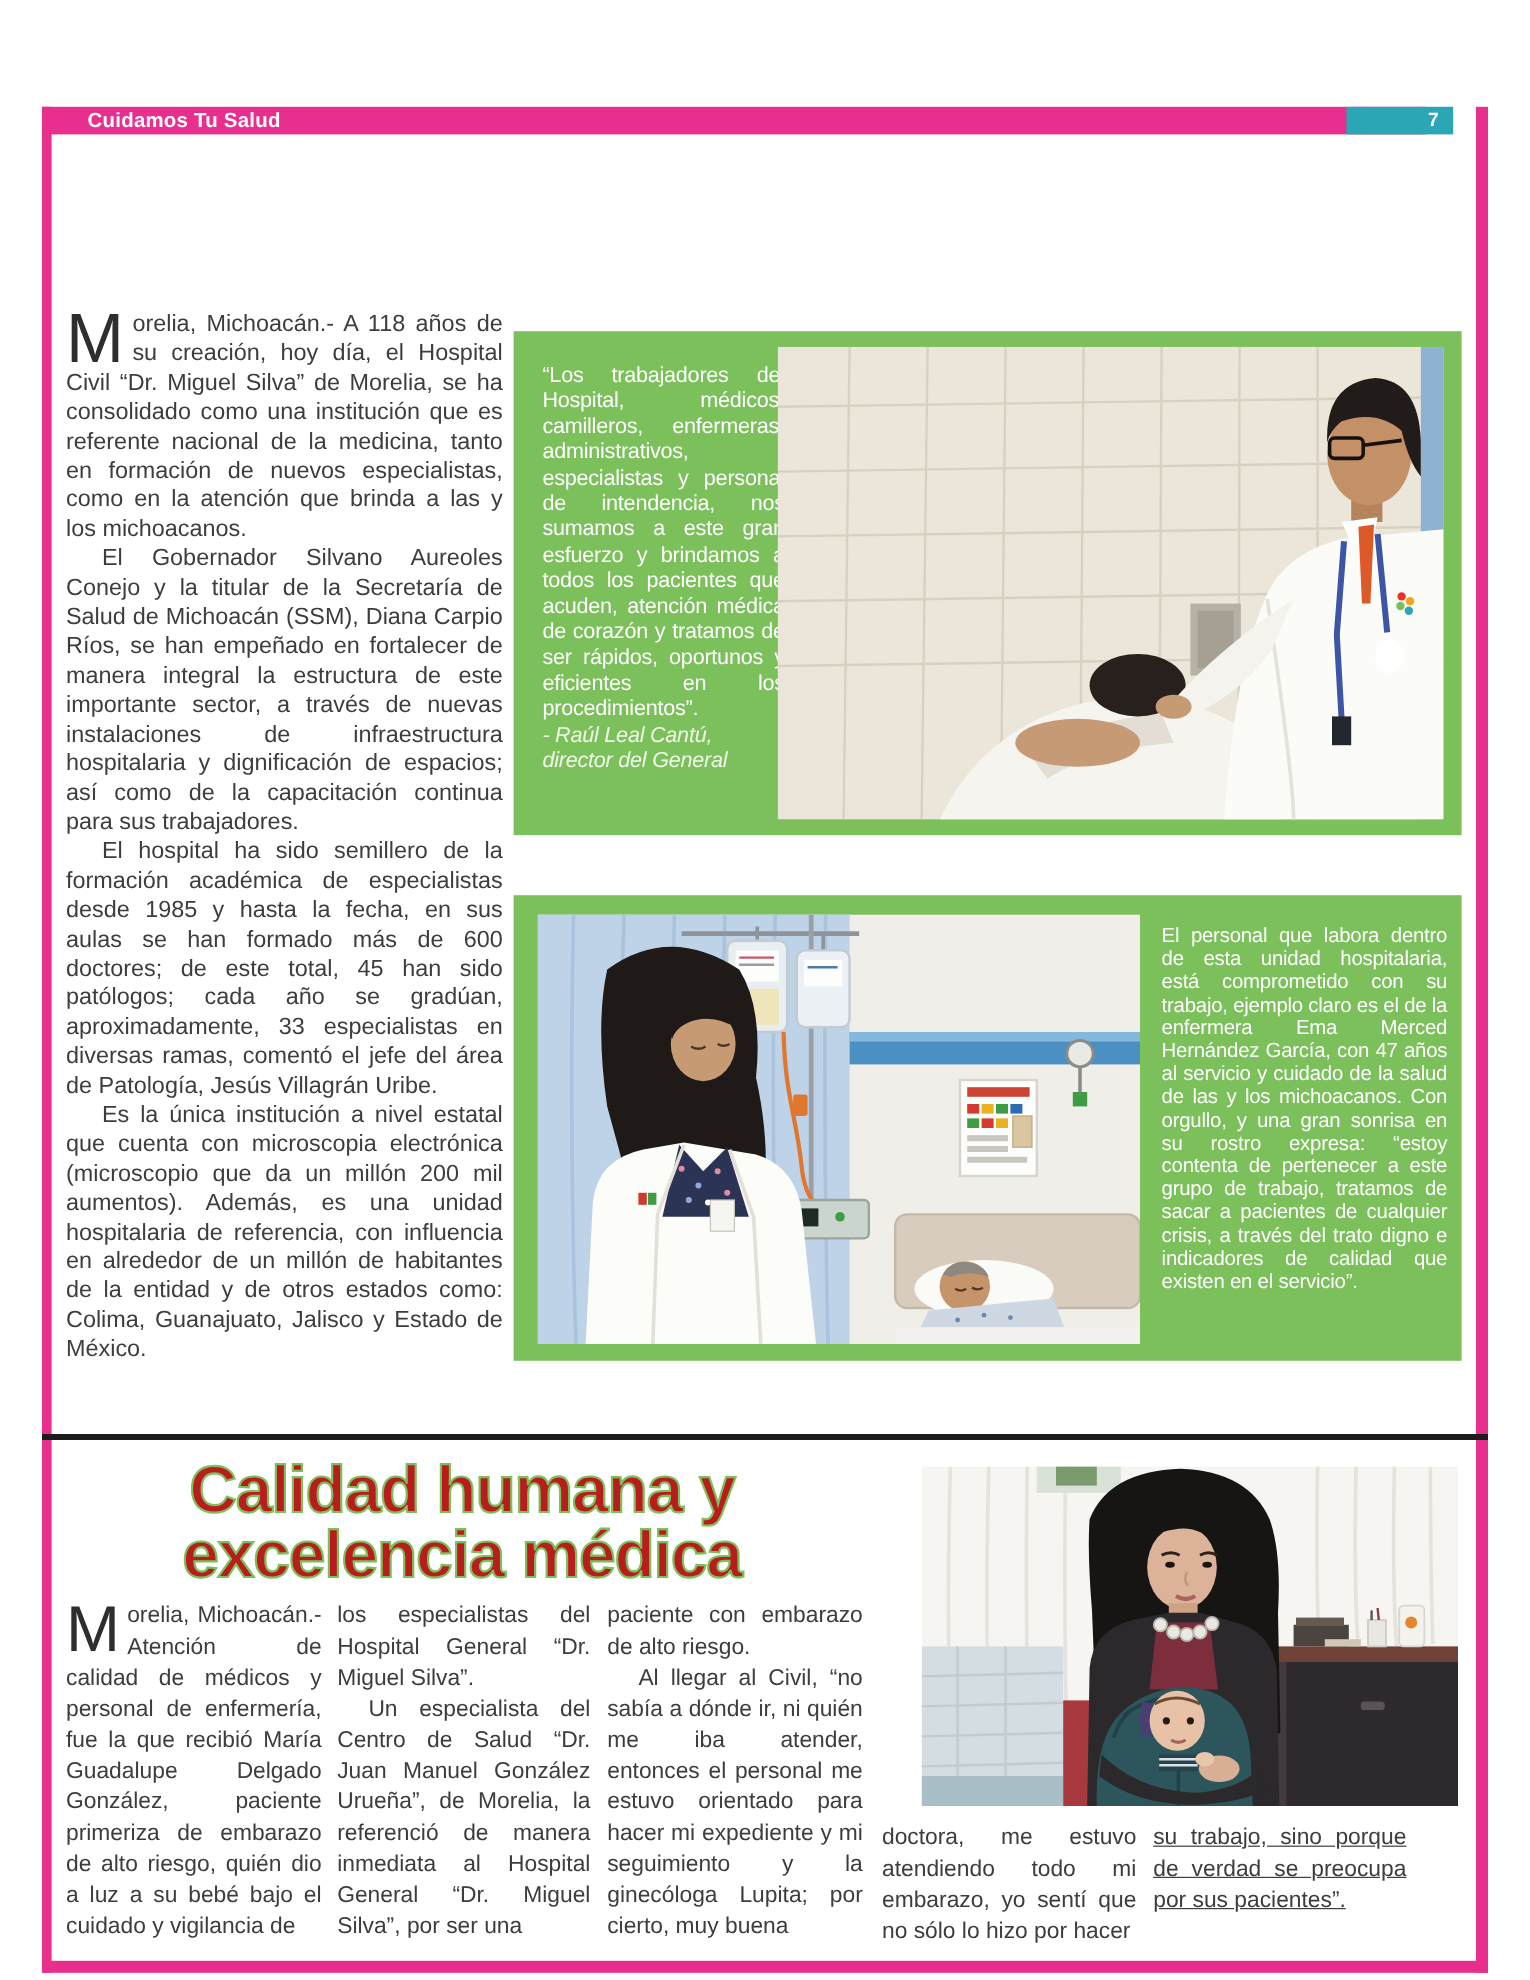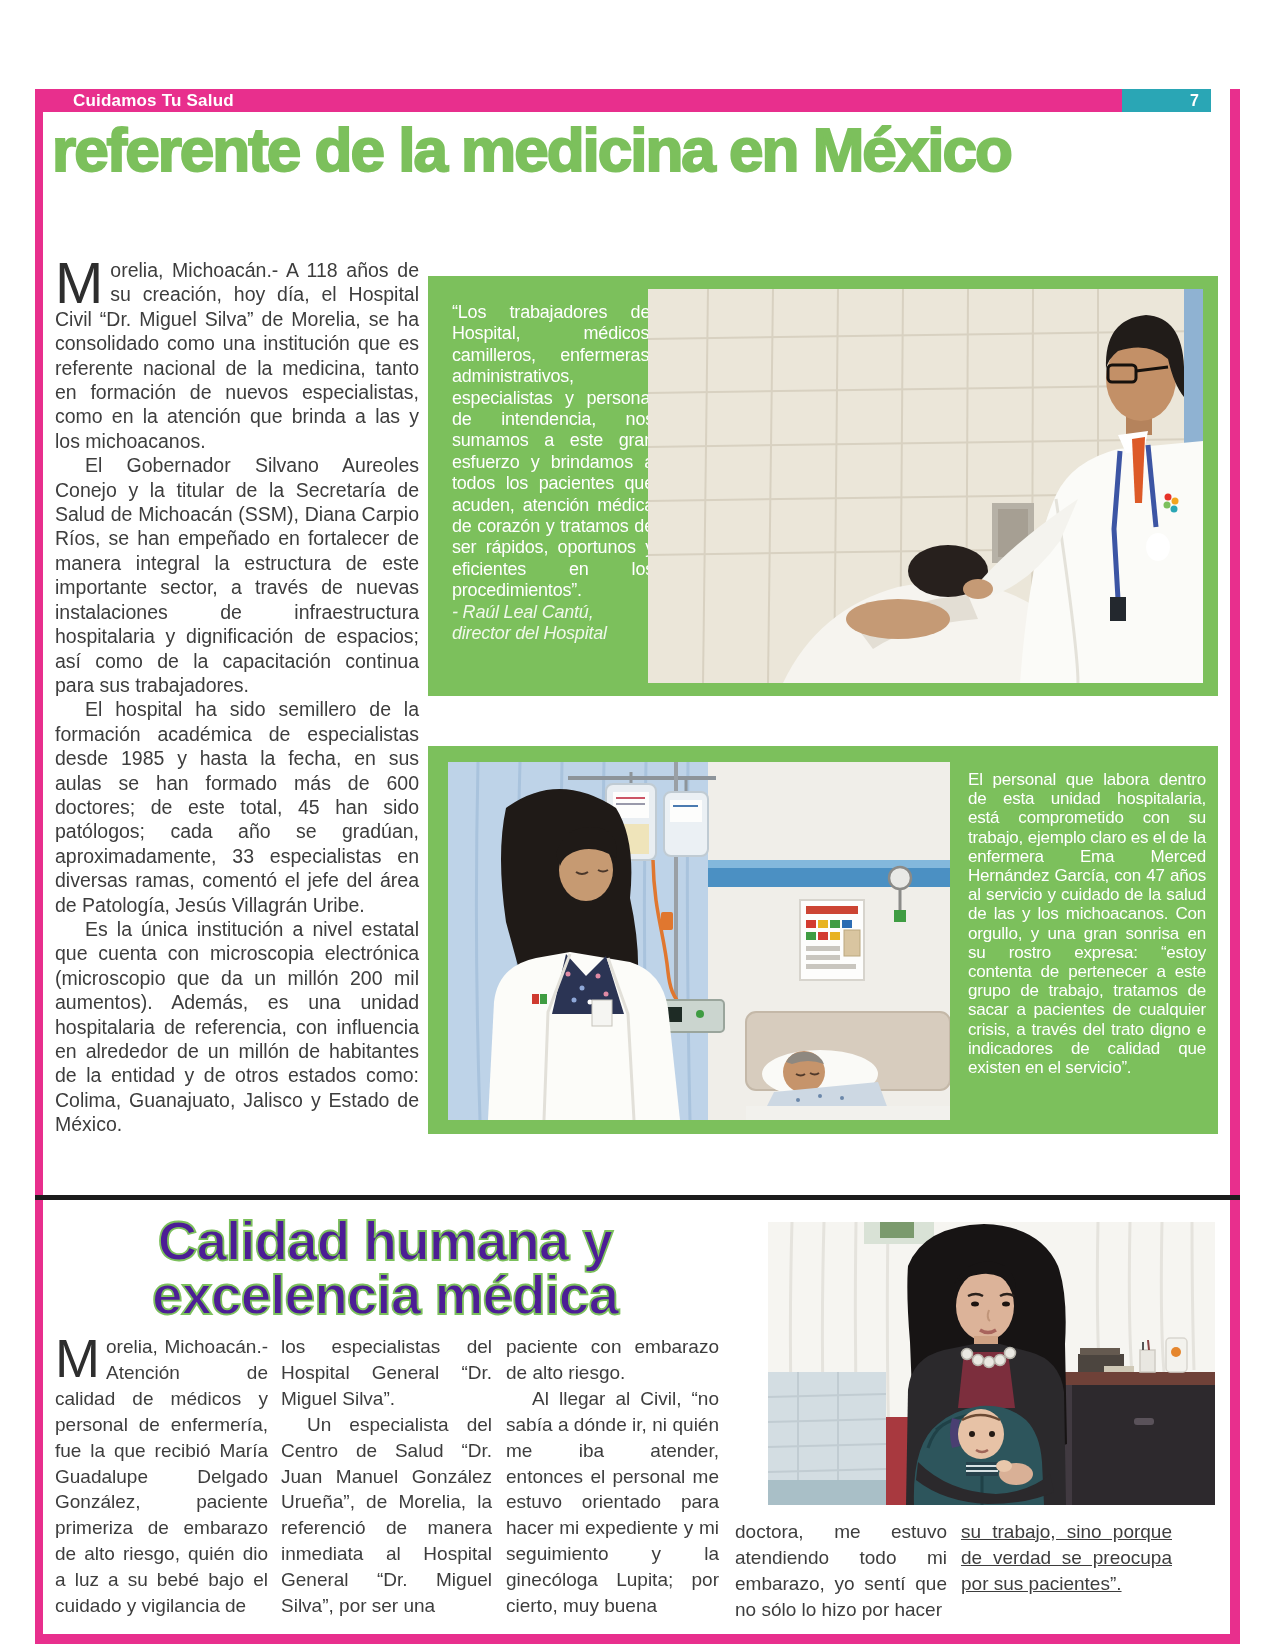--- a/index.html
+++ b/index.html
@@ -13,21 +13,21 @@
   .topbar{position:absolute;left:35px;top:53px;width:1153px;height:23px;background:#e82f8d;
           display:flex;align-items:center;padding-left:38px;box-sizing:border-box;}
   .topbar-label{color:#ffffff;font-weight:bold;font-size:17px;letter-spacing:0.2px;}
   .pagenum-box{position:absolute;left:1122px;top:53px;width:89px;height:23px;background:#2aa6b5;
           color:#ffffff;font-weight:bold;font-size:16px;display:flex;align-items:center;
           justify-content:flex-end;padding-right:12px;box-sizing:border-box;}
   
   .h1{position:absolute;left:52px;top:84px;width:1170px;color:#7cc05c;font-weight:bold;
       font-size:62px;line-height:59px;letter-spacing:-2px;-webkit-text-stroke:2px #7cc05c;}
   .h1 div{white-space:nowrap;}
-  .h2{position:absolute;left:60px;top:1178px;width:650px;text-align:center;color:#4c1d95;
+  .h2{position:absolute;left:60px;top:1178px;width:650px;text-align:center;color:#b91c1c;
       font-weight:bold;font-size:55px;line-height:54px;letter-spacing:-1px;-webkit-text-stroke:1.8px #7cc05c;}
   .h2 div{white-space:nowrap;}
   
   .col-main{position:absolute;left:55px;top:222px;width:364px;color:#3d3d3d;
             font-size:19.5px;line-height:24.4px;text-align:justify;hyphens:none;}
   .col-main p{margin:0;}
   .col-main p.ind{text-indent:30px;}
   .dropcap{float:left;font-size:58px;line-height:44px;padding:3px 7px 0 0;color:#2e2e2e;}
   
   .gbox1{position:absolute;left:428px;top:240px;width:790px;height:420px;background:#7cc05c;}
@@ -64,35 +64,34 @@
   <div class="frame-left"></div>
   <div class="frame-right"></div>
   <div class="frame-bottom"></div>
 
   <div class="topbar">
     <span class="topbar-label">Cuidamos Tu Salud</span>
   </div>
   <div class="pagenum-box">7</div>
 
   <div class="h1">
-    <div>referente de la medicina en México</div>
   </div>
 
   <div class="col-main">
     <p><span class="dropcap">M</span><span>orelia, Michoacán.- A 118 años de su creación, hoy día, el Hospital Civil “Dr. Miguel Silva” de Morelia, se ha consolidado como una institución que es referente nacional de la medicina, tanto en formación de nuevos especialistas, como en la atención que brinda a las y los michoacanos.</span></p>
     <p class="ind">El Gobernador Silvano Aureoles Conejo y la titular de la Secretaría de Salud de Michoacán (SSM), Diana Carpio Ríos, se han empeñado en fortalecer de manera integral la estructura de este importante sector, a través de nuevas instalaciones de infraestructura hospitalaria y dignificación de espacios; así como de la capacitación continua para sus trabajadores.</p>
     <p class="ind">El hospital ha sido semillero de la formación académica de especialistas desde 1985 y hasta la fecha, en sus aulas se han formado más de 600 doctores; de este total, 45 han sido patólogos; cada año se gradúan, aproximadamente, 33 especialistas en diversas ramas, comentó el jefe del área de Patología, Jesús Villagrán Uribe.</p>
     <p class="ind">Es la única institución a nivel estatal que cuenta con microscopia electrónica (microscopio que da un millón 200 mil aumentos). Además, es una unidad hospitalaria de referencia, con influencia en alrededor de un millón de habitantes de la entidad y de otros estados como: Colima, Guanajuato, Jalisco y Estado de México.</p>
   </div>
 
   <div class="gbox1">
     <div class="quote">
       <span>“Los trabajadores del Hospital, médicos, camilleros, enfermeras, administrativos, especialistas y personal de intendencia, nos sumamos a este gran esfuerzo y brindamos a todos los pacientes que acuden, atención médica de corazón y tratamos de ser rápidos, oportunos y eficientes en los procedimientos”.</span>
       <div class="quote-attr">- Raúl Leal Cantú,</div>
-      <div class="quote-attr">director del Hospital</div>
+      <div class="quote-attr">director del General</div>
     </div>
     <div class="photo1">
       <svg viewBox="0 0 555 394" width="555" height="394">
         <rect width="555" height="394" fill="#ebe6d9"></rect>
         <g stroke="#d8d1c1" stroke-width="2">
           <line x1="0" y1="50" x2="555" y2="42"></line>
             <line x1="0" y1="104" x2="555" y2="96"></line>
           <line x1="0" y1="158" x2="555" y2="150"></line>
             <line x1="0" y1="212" x2="555" y2="204"></line>
           <line x1="0" y1="266" x2="555" y2="258"></line>

